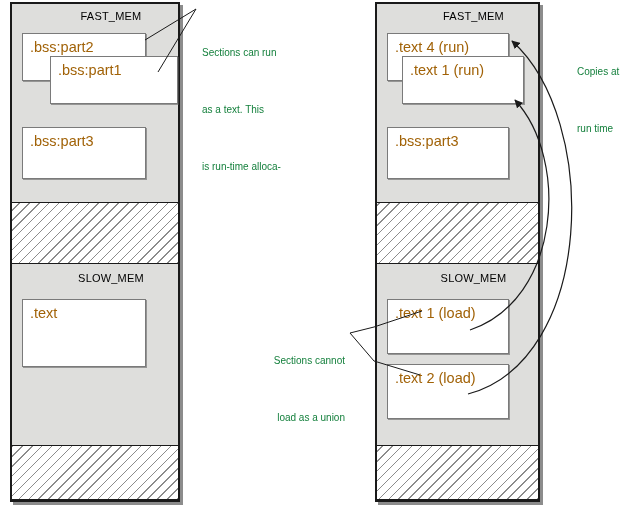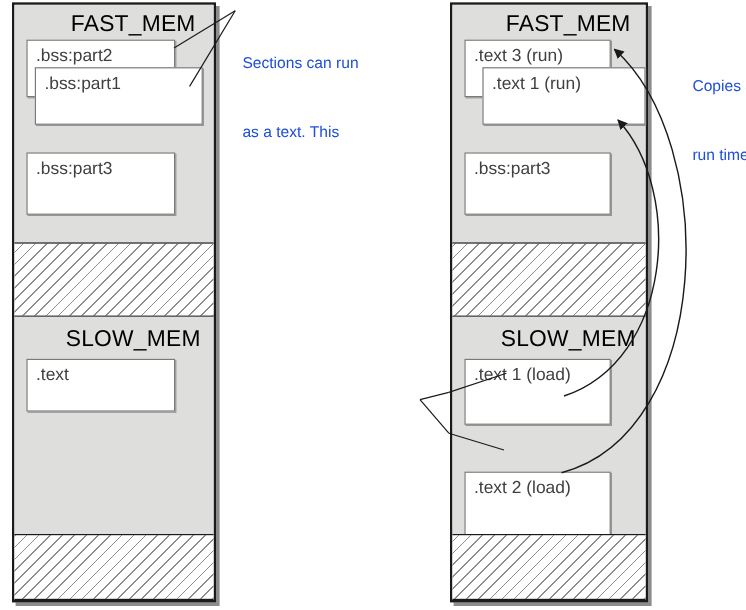--- a/index.html
+++ b/index.html
@@ -49,50 +49,50 @@
         rgba(255,255,255,0) 1px, rgba(255,255,255,0) 7px);
     border-top: 1px solid #1a1a1a;
     border-bottom: 1px solid #1a1a1a;
   }
 
   .region-title {
     position: absolute;
     left: 0;
     right: 0;
     text-align: center;
-    font-size: 19px;
+    font-size: 11px;
     color: #000000;
     letter-spacing: 0.2px;
     white-space: nowrap;
     margin-left: 32px;
   }
 
   
   .sect-box {
     position: absolute;
     box-sizing: border-box;
     background: #ffffff;
     border: 1px solid #7a7a7a;
     box-shadow: 1px 1px 0 0 rgba(90,90,90,0.55);
   }
   .sect-box > .sect-label {
     position: absolute;
     left: 7px;
     top: 5px;
     font-size: 14.5px;
-    color: #404040;
+    color: #a16207;
     white-space: nowrap;
   }
 
   
   .annot {
     position: absolute;
-    font-size: 13px;
+    font-size: 10px;
     line-height: 19px;
-    color: #1d4ed8;
+    color: #15803d;
     white-space: pre;
   }
   .annot.right-align { text-align: right; }
 
   
   #overlay {
     position: absolute;
     left: 0; top: 0;
     width: 622px;
     height: 508px;
@@ -106,82 +106,87 @@
 
   <div class="mem-column" style="left:10px; top:2px; width:170px; height:500px;">
 
     <div class="region filled" style="top:0px; height:198px;">
       <div class="region-title" style="top:6px;">FAST_MEM</div>
 
       <div class="sect-box" style="left:10px; top:29px; width:124px; height:48px;">
         <span class="sect-label">.bss:part2</span>
       </div>
 
-      <div class="sect-box" style="left:17px; top:52px; width:140px; height:48px;">
+      <div class="sect-box" style="left:38px; top:52px; width:128px; height:48px;">
         <span class="sect-label">.bss:part1</span>
       </div>
 
       <div class="sect-box" style="left:10px; top:123px; width:124px; height:52px;">
         <span class="sect-label">.bss:part3</span>
       </div>
     </div>
 
     <div class="region hatched" style="top:198px; height:62px;"></div>
 
     <div class="region filled" style="top:260px; height:181px;">
       <div class="region-title" style="top:8px;">SLOW_MEM</div>
 
-      <div class="sect-box" style="left:10px; top:35px; width:124px; height:44px;">
+      <div class="sect-box" style="left:10px; top:35px; width:124px; height:68px;">
         <span class="sect-label">.text</span>
       </div>
     </div>
 
     <div class="region hatched" style="top:441px; bottom:0px;"></div>
   </div>
 
   <div class="mem-column" style="left:375px; top:2px; width:165px; height:500px;">
 
     <div class="region filled" style="top:0px; height:198px;">
       <div class="region-title" style="top:6px;">FAST_MEM</div>
 
       <div class="sect-box" style="left:10px; top:29px; width:122px; height:48px;">
-        <span class="sect-label">.text 3 (run)</span>
-      </div>
-
-      <div class="sect-box" style="left:25px; top:52px; width:136px; height:48px;">
+        <span class="sect-label">.text 4 (run)</span>
+      </div>
+
+      <div class="sect-box" style="left:25px; top:52px; width:122px; height:48px;">
         <span class="sect-label">.text 1 (run)</span>
       </div>
 
       <div class="sect-box" style="left:10px; top:123px; width:122px; height:52px;">
         <span class="sect-label">.bss:part3</span>
       </div>
     </div>
 
     <div class="region hatched" style="top:198px; height:62px;"></div>
 
     <div class="region filled" style="top:260px; height:181px;">
       <div class="region-title" style="top:8px;">SLOW_MEM</div>
 
       <div class="sect-box" style="left:10px; top:35px; width:122px; height:55px;">
         <span class="sect-label">.text 1 (load)</span>
       </div>
 
-      <div class="sect-box" style="left:10px; top:100px; width:122px; height:55px;margin-top:29px;">
+      <div class="sect-box" style="left:10px; top:100px; width:122px; height:55px;">
         <span class="sect-label">.text 2 (load)</span>
       </div>
     </div>
 
     <div class="region hatched" style="top:441px; bottom:0px;"></div>
   </div>
 
   <div class="annot" style="left:202px; top:5px; width:160px;">
     <div>Sections can run</div>
     <div>as a text. This</div>
-  </div>
-
+    <div>is run-time alloca-</div>
+  </div>
+
+  <div class="annot right-align" style="left:205px; top:313px; width:140px;">
+    <div>Sections cannot</div>
+    <div>load as a union</div>
+  </div>
 
   <div class="annot" style="left:553px; top:24px; width:70px;margin-left:24px;">
     <div>Copies at</div>
     <div>run time</div>
   </div>
 
   <svg id="overlay" viewBox="0 0 622 508">
     <defs>
       <marker id="arrowhead" viewBox="0 0 10 10" refX="9" refY="5" markerWidth="7" markerHeight="7" orient="auto-start-reverse">
         <path d="M 0 0 L 10 5 L 0 10 z" fill="#1a1a1a"></path>

